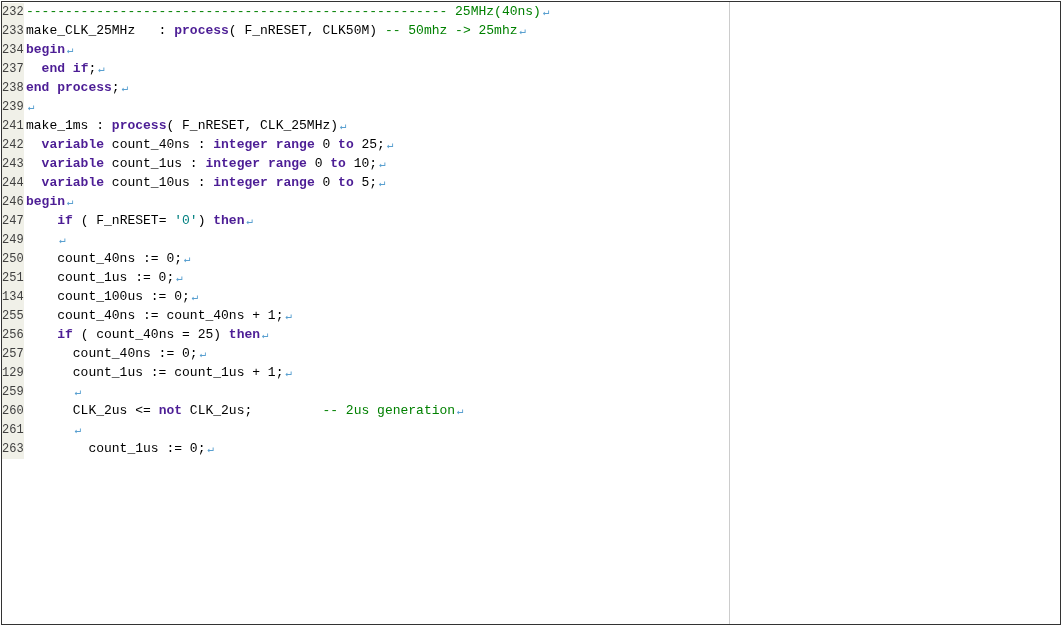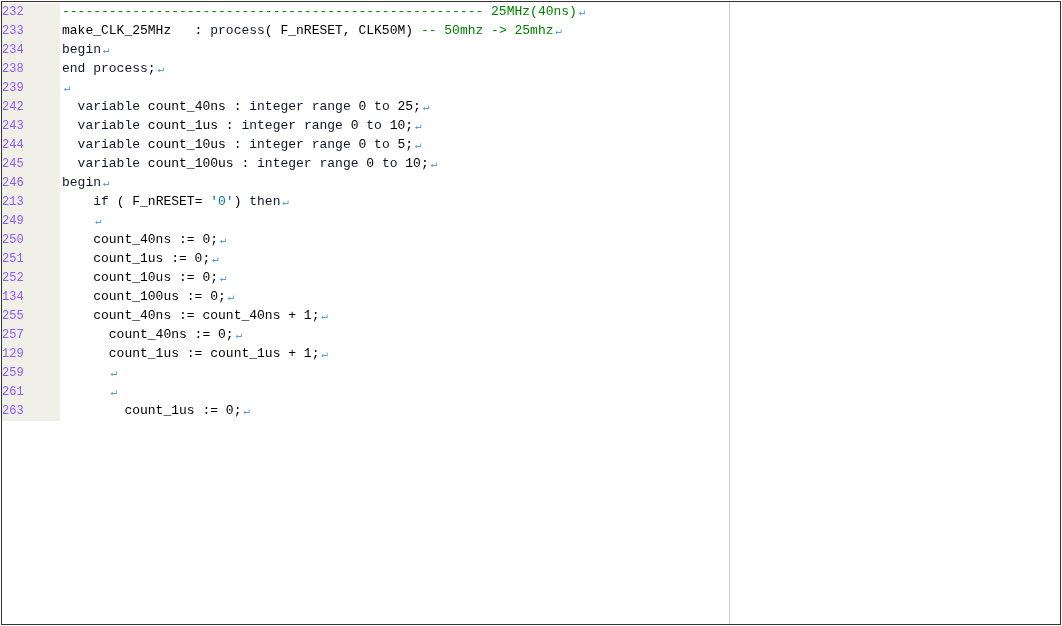--- a/index.html
+++ b/index.html
@@ -30,68 +30,70 @@
     background: #ffffff;
   }
   .line {
     display: flex;
     align-items: baseline;
     height: 19px;
     line-height: 19px;
     white-space: pre;
   }
   .gutter {
-    width: 58px;
-    text-align: left;
+    width: 22px;
+    text-align: center;
     padding-right: 6px;
-    color: #8b5cf6;
+    color: #404040;
     background: #f0f0e8;
     user-select: none;
     flex-shrink: 0;
     font-size: 12px;
   }
   .code {
     padding-left: 2px;
     color: #000000;
     flex: 1;
     overflow: hidden;
   }
-  .kw { color: #0f172a; font-weight: normal; }
+  .kw { color: #4c1d95; font-weight: bold; }
   .cmt { color: #008000; }
   .str { color: #008080; }
   .eol {
     color: #5aa0d0;
     font-size: 11px;
     padding-left: 2px;
   }
 </style>
 </head>
 <body>
 
 <div class="frame">
   <div class="editor-pane">
     <div id="code-lines">
         <div class="line"><div class="gutter">232</div><div class="code"><span class="cmt">------------------------------------------------------ 25MHz(40ns)</span><span class="eol">↵</span></div></div>
         <div class="line"><div class="gutter">233</div><div class="code"><span>make_CLK_25MHz   : </span><span class="kw">process</span><span>( F_nRESET, CLK50M) </span><span class="cmt">-- 50mhz -&gt; 25mhz</span><span class="eol">↵</span></div></div>
         <div class="line"><div class="gutter">234</div><div class="code"><span class="kw">begin</span><span class="eol">↵</span></div></div>
+        <div class="line"><div class="gutter">237</div><div class="code"><span>  </span><span class="kw">end</span><span> </span><span class="kw">if</span><span>;</span><span class="eol">↵</span></div></div>
         <div class="line"><div class="gutter">238</div><div class="code"><span class="kw">end</span><span> </span><span class="kw">process</span><span>;</span><span class="eol">↵</span></div></div>
         <div class="line"><div class="gutter">239</div><div class="code"><span></span><span class="eol">↵</span></div></div>
+        <div class="line"><div class="gutter">241</div><div class="code"><span>make_1ms : </span><span class="kw">process</span><span>( F_nRESET, CLK_25MHz)</span><span class="eol">↵</span></div></div>
         <div class="line"><div class="gutter">242</div><div class="code"><span>  </span><span class="kw">variable</span><span> count_40ns : </span><span class="kw">integer</span><span> </span><span class="kw">range</span><span> 0 </span><span class="kw">to</span><span> 25;</span><span class="eol">↵</span></div></div>
         <div class="line"><div class="gutter">243</div><div class="code"><span>  </span><span class="kw">variable</span><span> count_1us : </span><span class="kw">integer</span><span> </span><span class="kw">range</span><span> 0 </span><span class="kw">to</span><span> 10;</span><span class="eol">↵</span></div></div>
         <div class="line"><div class="gutter">244</div><div class="code"><span>  </span><span class="kw">variable</span><span> count_10us : </span><span class="kw">integer</span><span> </span><span class="kw">range</span><span> 0 </span><span class="kw">to</span><span> 5;</span><span class="eol">↵</span></div></div>
-        <div class="line"><div class="gutter">245</div><div class="code"><span>  </span><span class="kw">variable</span><span> count_100us : </span><span class="kw">integer</span><span> </span><span class="kw">range</span><span> 0 </span><span class="kw">to</span><span> 10;</span><span class="eol">↵</span></div></div>
         <div class="line"><div class="gutter">246</div><div class="code"><span class="kw">begin</span><span class="eol">↵</span></div></div>
-        <div class="line"><div class="gutter">213</div><div class="code"><span>    </span><span class="kw">if</span><span> ( F_nRESET= </span><span class="str">'0'</span><span>) </span><span class="kw">then</span><span class="eol">↵</span></div></div>
+        <div class="line"><div class="gutter">247</div><div class="code"><span>    </span><span class="kw">if</span><span> ( F_nRESET= </span><span class="str">'0'</span><span>) </span><span class="kw">then</span><span class="eol">↵</span></div></div>
         <div class="line"><div class="gutter">249</div><div class="code"><span>    </span><span class="eol">↵</span></div></div>
         <div class="line"><div class="gutter">250</div><div class="code"><span>    count_40ns := 0;</span><span class="eol">↵</span></div></div>
         <div class="line"><div class="gutter">251</div><div class="code"><span>    count_1us := 0;</span><span class="eol">↵</span></div></div>
-        <div class="line"><div class="gutter">252</div><div class="code"><span>    count_10us := 0;</span><span class="eol">↵</span></div></div>
         <div class="line"><div class="gutter">134</div><div class="code"><span>    count_100us := 0;</span><span class="eol">↵</span></div></div>
         <div class="line"><div class="gutter">255</div><div class="code"><span>    count_40ns := count_40ns + 1;</span><span class="eol">↵</span></div></div>
+        <div class="line"><div class="gutter">256</div><div class="code"><span>    </span><span class="kw">if</span><span> ( count_40ns = 25) </span><span class="kw">then</span><span class="eol">↵</span></div></div>
         <div class="line"><div class="gutter">257</div><div class="code"><span>      count_40ns := 0;</span><span class="eol">↵</span></div></div>
         <div class="line"><div class="gutter">129</div><div class="code"><span>      count_1us := count_1us + 1;</span><span class="eol">↵</span></div></div>
         <div class="line"><div class="gutter">259</div><div class="code"><span>      </span><span class="eol">↵</span></div></div>
+        <div class="line"><div class="gutter">260</div><div class="code"><span>      CLK_2us &lt;= </span><span class="kw">not</span><span> CLK_2us;         </span><span class="cmt">-- 2us generation</span><span class="eol">↵</span></div></div>
         <div class="line"><div class="gutter">261</div><div class="code"><span>      </span><span class="eol">↵</span></div></div>
         <div class="line"><div class="gutter">263</div><div class="code"><span>        count_1us := 0;</span><span class="eol">↵</span></div></div>
       </div>
   </div>
   <div class="side-pane"></div>
 </div>
 
 </body></html>

